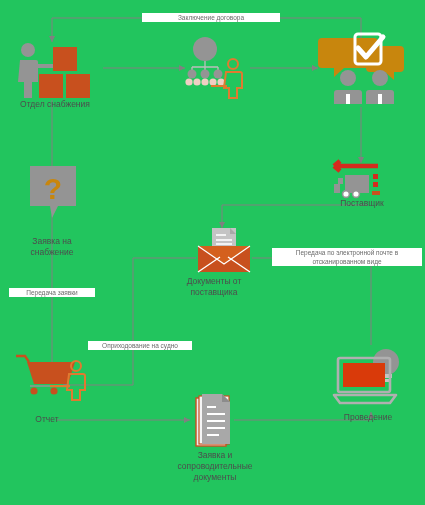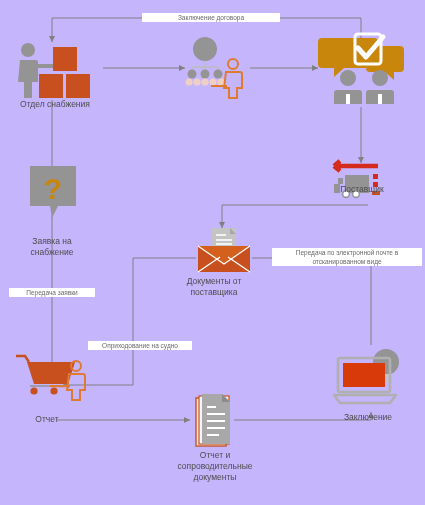--- a/index.html
+++ b/index.html
@@ -1,17 +1,17 @@
 <!DOCTYPE html>
 <html><head>
 <meta charset="utf-8">
 <style>
   html,body{margin:0;padding:0;background:#ffffff;}
   body{width:425px;height:505px;font-family:"Liberation Sans","DejaVu Sans",sans-serif;}
-  #diagram{position:relative;width:425px;height:505px;overflow:hidden;background:#c4b5fd;}
+  #diagram{position:relative;width:425px;height:505px;overflow:hidden;background:#22c55e;}
   .node{position:absolute;}
   .lbl{position:absolute;font-size:8.5px;color:#4d4d4d;text-align:center;line-height:11px;white-space:pre-line;letter-spacing:0px;}
   .conlbl{position:absolute;font-size:6.5px;color:#6b6b6b;text-align:center;line-height:9px;white-space:pre-line;}
   svg{display:block;overflow:visible;}
 </style>
 </head>
 <body>
 
 <div id="diagram">
 
@@ -102,21 +102,21 @@
       <path d="M12,18 h5 v6 h-5 z" fill="#949494"></path>
       <path d="M19,15 h24 v18 h-24 z" fill="#949494"></path>
       <path d="M8,24 h6 v9 h-6 z" fill="#949494"></path>
       <circle cx="20" cy="34" r="3.4" fill="#ffffff" stroke="#949494" stroke-width="1.6"></circle>
       <circle cx="30" cy="34" r="3.4" fill="#ffffff" stroke="#949494" stroke-width="1.6"></circle>
       <rect x="47" y="14" width="5" height="5" fill="#d52b1e"></rect>
       <rect x="47" y="22" width="5" height="5" fill="#d52b1e"></rect>
       <rect x="46" y="31" width="8" height="4" fill="#c8501e"></rect>
     </svg>
   </div>
-  <div class="lbl" style="left:320px;top:184px;width:84px;">Поставщик</div>
+  <div class="lbl" style="left:320px;top:198px;width:84px;">Поставщик</div>
 
   <div class="node" style="left:28px;top:164px;width:50px;height:56px;">
     <svg width="50" height="56" viewBox="0 0 50 56">
       <path d="M2,2 h46 v40 h-18 l-6,12 l-2,-12 h-20 z" fill="#949494"></path>
       <text x="25" y="35" font-family="Liberation Sans, sans-serif" font-size="30" font-weight="bold" fill="#c8860d" text-anchor="middle">?</text>
     </svg>
   </div>
   <div class="lbl" style="left:4px;top:236px;width:96px;">Заявка на
 снабжение</div>
 
@@ -161,34 +161,34 @@
       <path d="M28,0 l8,8 h-8 z" fill="#8c8c8c"></path>
       <g stroke="#ffffff" stroke-width="2">
         <path d="M13,13 h9"></path>
           <path d="M13,20 h18"></path>
           <path d="M13,27 h18"></path>
           <path d="M13,34 h18"></path>
           <path d="M13,41 h12"></path>
       </g>
     </svg>
   </div>
-  <div class="lbl" style="left:160px;top:450px;width:110px;">Отчет и
+  <div class="lbl" style="left:160px;top:450px;width:110px;">Заявка и
 сопроводительные
 документы</div>
 
   <div class="node" style="left:332px;top:348px;width:72px;height:62px;">
     <svg width="72" height="62" viewBox="0 0 72 62">
       <circle cx="54" cy="14" r="13" fill="#949494"></circle>
       <path d="M48,26 h12 v4 h-12 z M49,31 h10 v3 h-10 z" fill="#c4c4c4"></path>
       <rect x="6" y="10" width="52" height="34" rx="2" fill="none" stroke="#b0b0b0" stroke-width="2.6"></rect>
       <rect x="11" y="15" width="42" height="24" fill="#d93a0a"></rect>
       <path d="M2,47 h62 l-6,8 h-50 z" fill="none" stroke="#b0b0b0" stroke-width="2.6" stroke-linejoin="round"></path>
     </svg>
   </div>
-  <div class="lbl" style="left:330px;top:412px;width:76px;">Заключение</div>
+  <div class="lbl" style="left:330px;top:412px;width:76px;">Проведение</div>
 
   <div class="conlbl" style="left:142px;top:13px;width:138px;background:#fff;">Заключение договора</div>
   <div class="conlbl" style="left:272px;top:248px;width:150px;background:#fff;">Передача по электронной почте в
 отсканированном виде</div>
   <div class="conlbl" style="left:9px;top:288px;width:86px;background:#fff;">Передача заявки</div>
   <div class="conlbl" style="left:88px;top:341px;width:104px;background:#fff;">Оприходование на судно</div>
 
 </div>
 
 </body></html>

